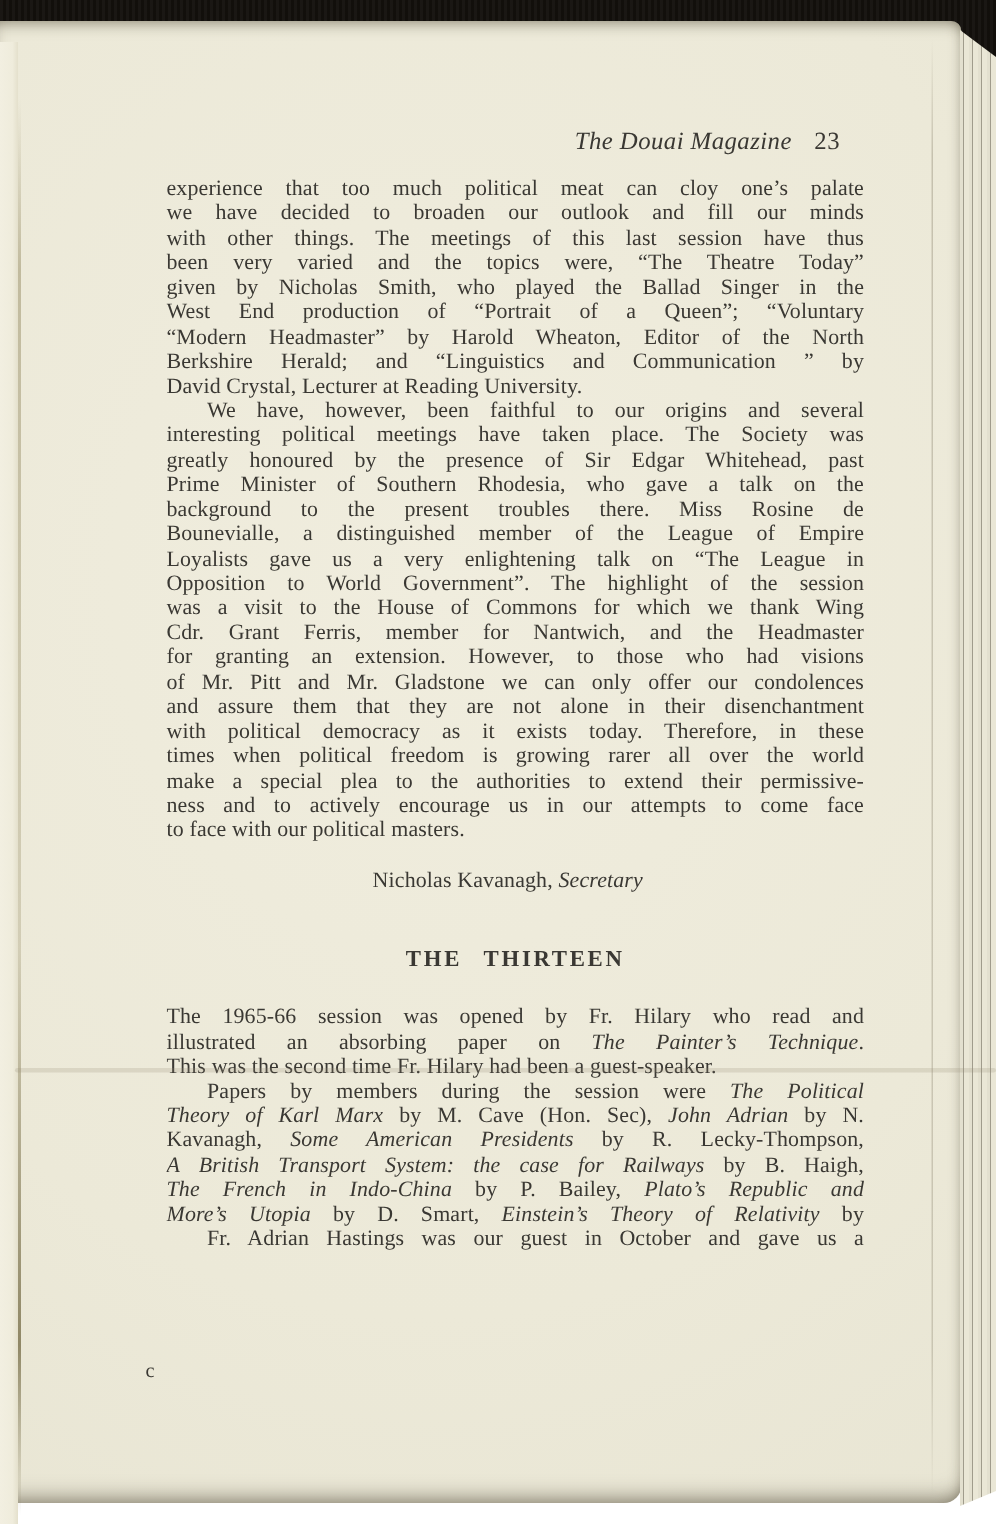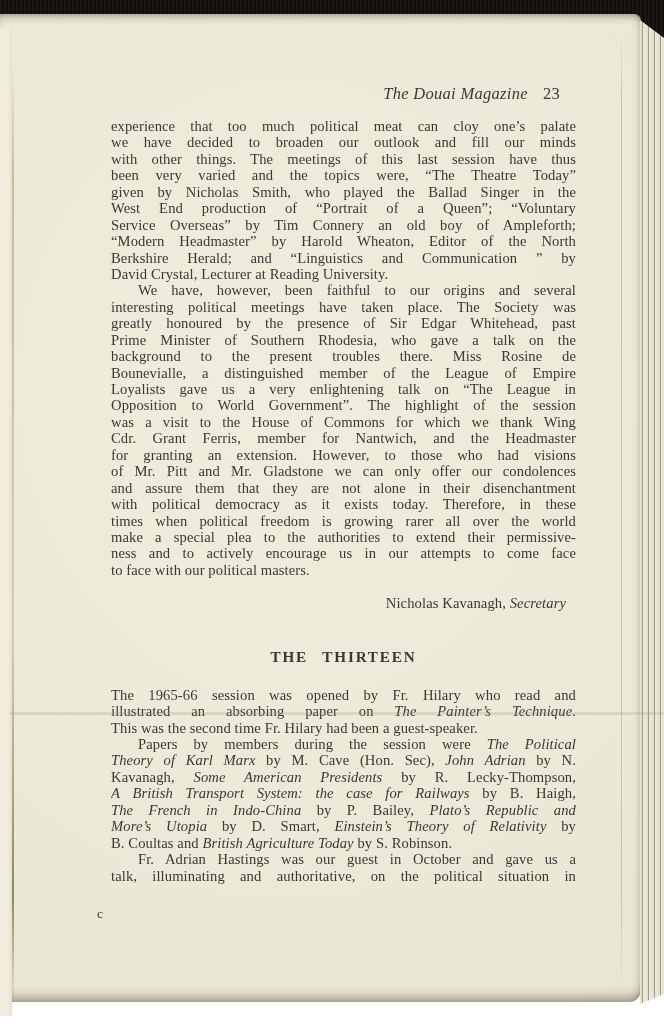--- a/index.html
+++ b/index.html
@@ -58,21 +58,21 @@
   .text-column{
     position:absolute;left:111px;top:104px;width:465px;
     font-size:14.6px;line-height:16.45px;color:var(--ink,#3a3833);
     letter-spacing:0.1px;
   }
   .paragraph{margin:0;}
   .line{text-align:justify;text-align-last:justify;height:16.45px;overflow:hidden;}
   .line.lastline{text-align-last:left;}
   .line.indent{text-indent:27px;}
   .signature{
-    margin-top:17px;text-align:right;padding-right:10px;height:16.45px;
+    margin-top:17px;text-align:center;padding-right:10px;height:16.45px;
   }
   .signature i{font-style:italic;}
   .section-heading{
     margin-top:37px;text-align:center;font-weight:bold;font-size:15.2px;
     letter-spacing:1.8px;word-spacing:9px;height:17px;
   }
   .section-heading + .paragraph{margin-top:21px;}
   .sig-mark{
     position:absolute;left:97px;top:892px;font-size:13.5px;color:var(--ink,#3a3833);
   }
@@ -91,21 +91,20 @@
     </div>
 
     <div class="text-column" id="column">
         <div class="paragraph">
           <div class="line"><span>experience that too much political meat can cloy one’s palate</span></div>
           <div class="line"><span>we have decided to broaden our outlook and fill our minds</span></div>
           <div class="line"><span>with other things. The meetings of this last session have thus</span></div>
           <div class="line"><span>been very varied and the topics were, “The Theatre Today”</span></div>
           <div class="line"><span>given by Nicholas Smith, who played the Ballad Singer in the</span></div>
           <div class="line"><span>West End production of “Portrait of a Queen”; “Voluntary</span></div>
-          <div class="line"><span>Service Overseas” by Tim Connery an old boy of Ampleforth;</span></div>
           <div class="line"><span>“Modern Headmaster” by Harold Wheaton, Editor of the North</span></div>
           <div class="line"><span>Berkshire Herald; and “Linguistics and Communication ” by</span></div>
           <div class="line lastline"><span>David Crystal, Lecturer at Reading University.</span></div>
         </div>
         <div class="paragraph">
           <div class="line indent"><span>We have, however, been faithful to our origins and several</span></div>
           <div class="line"><span>interesting political meetings have taken place. The Society was</span></div>
           <div class="line"><span>greatly honoured by the presence of Sir Edgar Whitehead, past</span></div>
           <div class="line"><span>Prime Minister of Southern Rhodesia, who gave a talk on the</span></div>
           <div class="line"><span>background to the present troubles there. Miss Rosine de</span></div>
@@ -130,25 +129,23 @@
           <div class="line"><span>illustrated an absorbing paper on </span><i>The Painter’s Technique</i><span>.</span></div>
           <div class="line lastline"><span>This was the second time Fr. Hilary had been a guest-speaker.</span></div>
         </div>
         <div class="paragraph">
           <div class="line indent"><span>Papers by members during the session were </span><i>The Political</i></div>
           <div class="line"><i>Theory of Karl Marx</i><span> by M. Cave (Hon. Sec), </span><i>John Adrian</i><span> by N.</span></div>
           <div class="line"><span>Kavanagh, </span><i>Some American Presidents</i><span> by R. Lecky-Thompson,</span></div>
           <div class="line"><i>A British Transport System: the case for Railways</i><span> by B. Haigh,</span></div>
           <div class="line"><i>The French in Indo-China</i><span> by P. Bailey, </span><i>Plato’s Republic and</i></div>
           <div class="line"><i>More’s Utopia</i><span> by D. Smart, </span><i>Einstein’s Theory of Relativity</i><span> by</span></div>
-          <div class="line lastline"><span>B. Coultas and </span><i>British Agriculture Today</i><span> by S. Robinson.</span></div>
         </div>
         <div class="paragraph">
           <div class="line indent"><span>Fr. Adrian Hastings was our guest in October and gave us a</span></div>
-          <div class="line"><span>talk, illuminating and authoritative, on the political situation in</span></div>
         </div>
       </div>
 
     <div class="sig-mark">c</div>
   </div>
 
   <div class="stack"></div>
   <div class="inner-edge-line"></div>
 </div>
 

